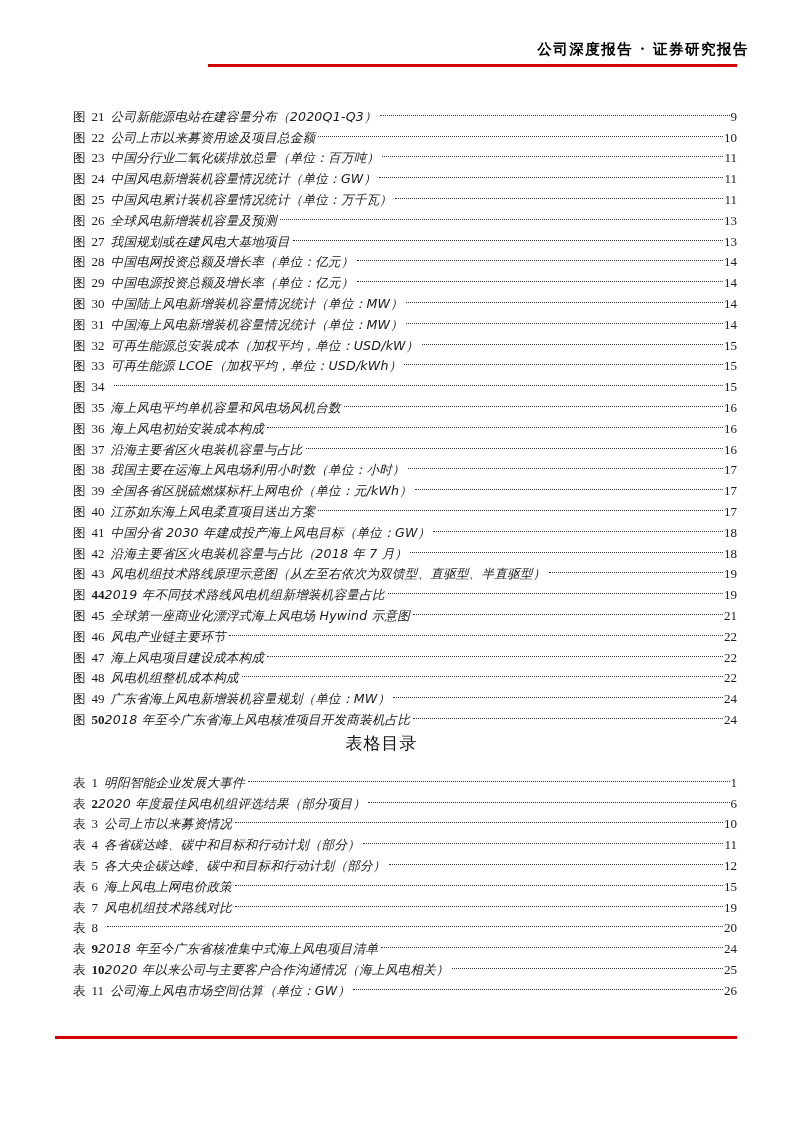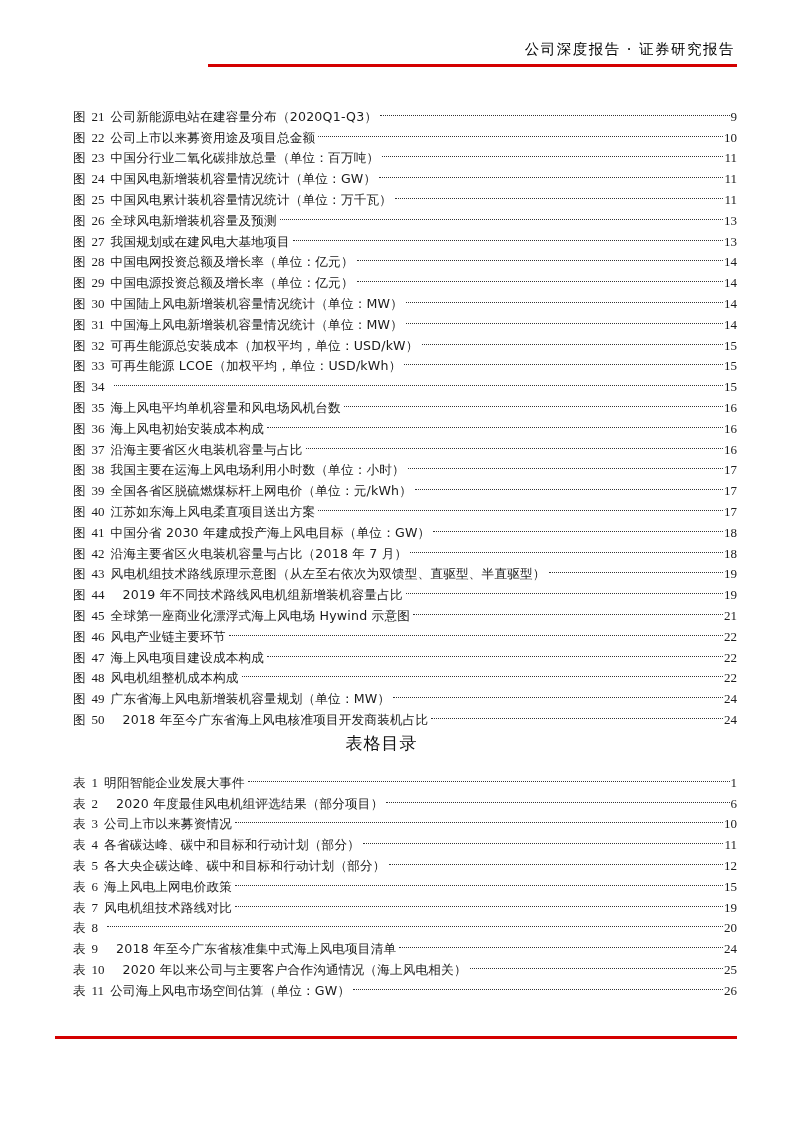--- a/index.html
+++ b/index.html
@@ -10,24 +10,24 @@
     body {
       width: 793px;
       height: 1122px;
       position: relative;
       overflow: hidden;
       font-family: "DejaVu Sans", "Liberation Sans", sans-serif;
       color: #1a1a1a;
     }
     .header-title {
       position: absolute;
-      right: 58px;
+      right: 44px;
       top: 40px;
       font-size: 14.5px;
-      font-weight: normal;
+      font-weight: bold;
       letter-spacing: 1.5px;
       color: #000;
       font-family: "DejaVu Serif", "Liberation Serif", serif;
     }
     .header-rule {
       position: absolute;
       left: 208px;
       top: 64px;
       width: 529px;
       height: 3px;
@@ -59,24 +59,25 @@
     .toc-prefix {
       flex: 0 0 auto;
       margin-right: 6px;
     }
     .toc-num {
       flex: 0 0 auto;
       font-family: "Liberation Serif", "DejaVu Serif", serif;
       font-size: 13px;
       margin-right: 6px;
     }
-    .toc-num.tight { margin-right: 18px; }
+    .toc-num.tight { margin-right: 0; font-weight: bold; }
     .toc-label {
       flex: 0 0 auto;
       letter-spacing: 0.2px;
+      font-style: italic;
     }
     .toc-leader {
       flex: 1 1 auto;
       overflow: hidden;
       margin: 0 1px;
       position: relative;
       height: 20.8px;
     }
     .toc-leader::before {
       content: "";

